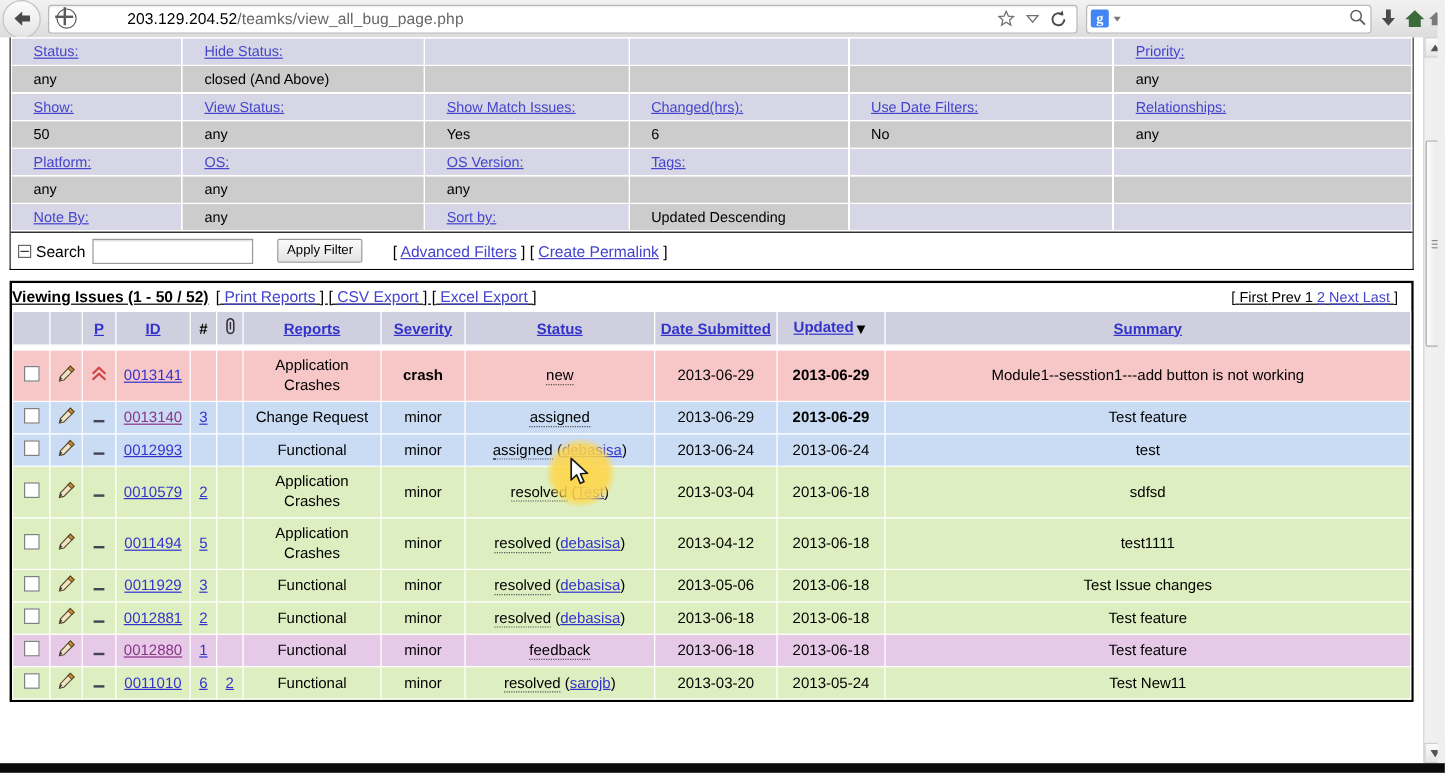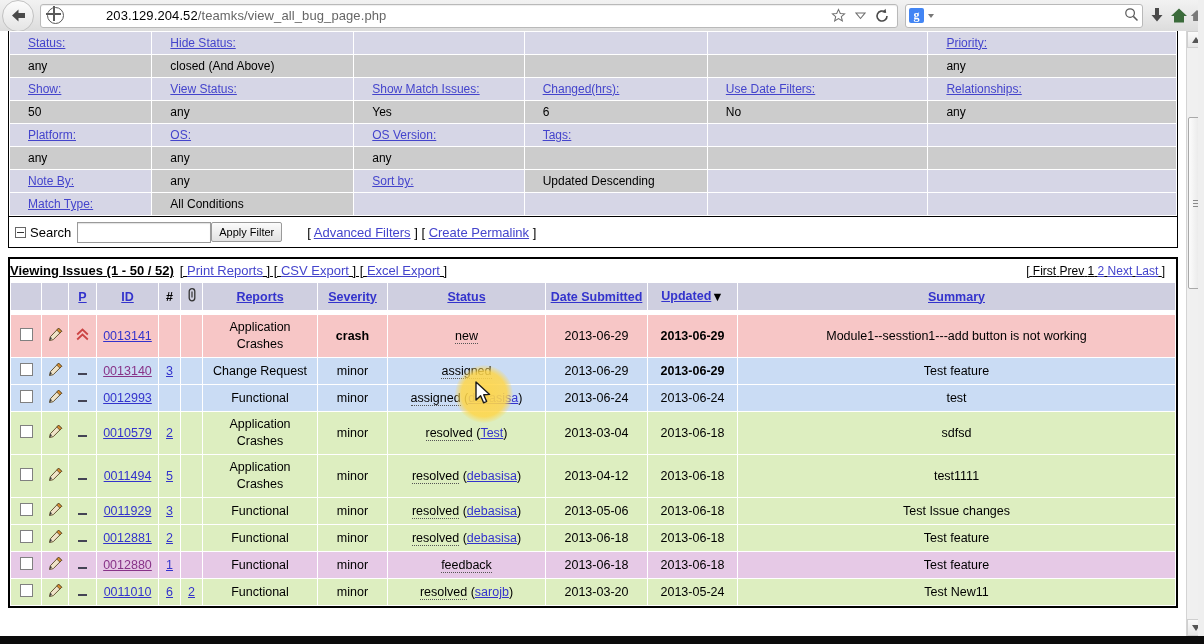--- a/index.html
+++ b/index.html
@@ -111,21 +111,21 @@
   #search-input{
     width:128px;height:17px;border:1px solid #9a9a9a;background:#fff;
     box-shadow:inset 0 1px 1px rgba(0,0,0,.12);
   }
   .btn{
     font-family:"Liberation Sans",sans-serif;font-size:11px;
     background:linear-gradient(to bottom,#fbfbfb,#e2e2e2);
     border:1px solid #9a9a9a;border-radius:2px;padding:2px 7px;height:20px;
     color:#000;cursor:default;
   }
-  #apply-filter{margin-left:0;}
+  #apply-filter{margin-left:20px;}
   #filter-links{
     margin-left:25px;font-size:13px;
   }
   #filter-links a{color:#4444cc;text-decoration:underline;}
   #filter-right{margin-left:auto;display:flex;align-items:center;gap:7px;padding-right:10px;}
   #reset-filter-select{
     font-family:"Liberation Sans",sans-serif;font-size:12px;
     background:linear-gradient(to bottom,#fdfdfd,#ececec);
     border:1px solid #8f8f8f;border-radius:2px;height:21px;
     padding:0 2px;display:flex;align-items:center;gap:9px;min-width:96px;
@@ -328,28 +328,20 @@
               <td class="fv">any</td>
               <td class="fv"></td>
               <td class="fv"></td>
               <td class="fv"></td>
             </tr>
             <tr>
               <td class="fl"><a href="#">Note By:</a></td>
               <td class="fv">any</td>
               <td class="fl"><a href="#">Sort by:</a></td>
               <td class="fv">Updated Descending</td>
-              <td class="fl"></td>
-              <td class="fl"></td>
-            </tr>
-            <tr>
-              <td class="fl"><a href="#">Match Type:</a></td>
-              <td class="fv">All Conditions</td>
-              <td class="fl"></td>
-              <td class="fl"></td>
               <td class="fl"></td>
               <td class="fl"></td>
             </tr>
           </tbody>
       </table>
 
       <div id="filter-actions">
         <span class="minus-box"></span>
         <span id="search-label">Search</span>
         <input id="search-input" value="" style="">

